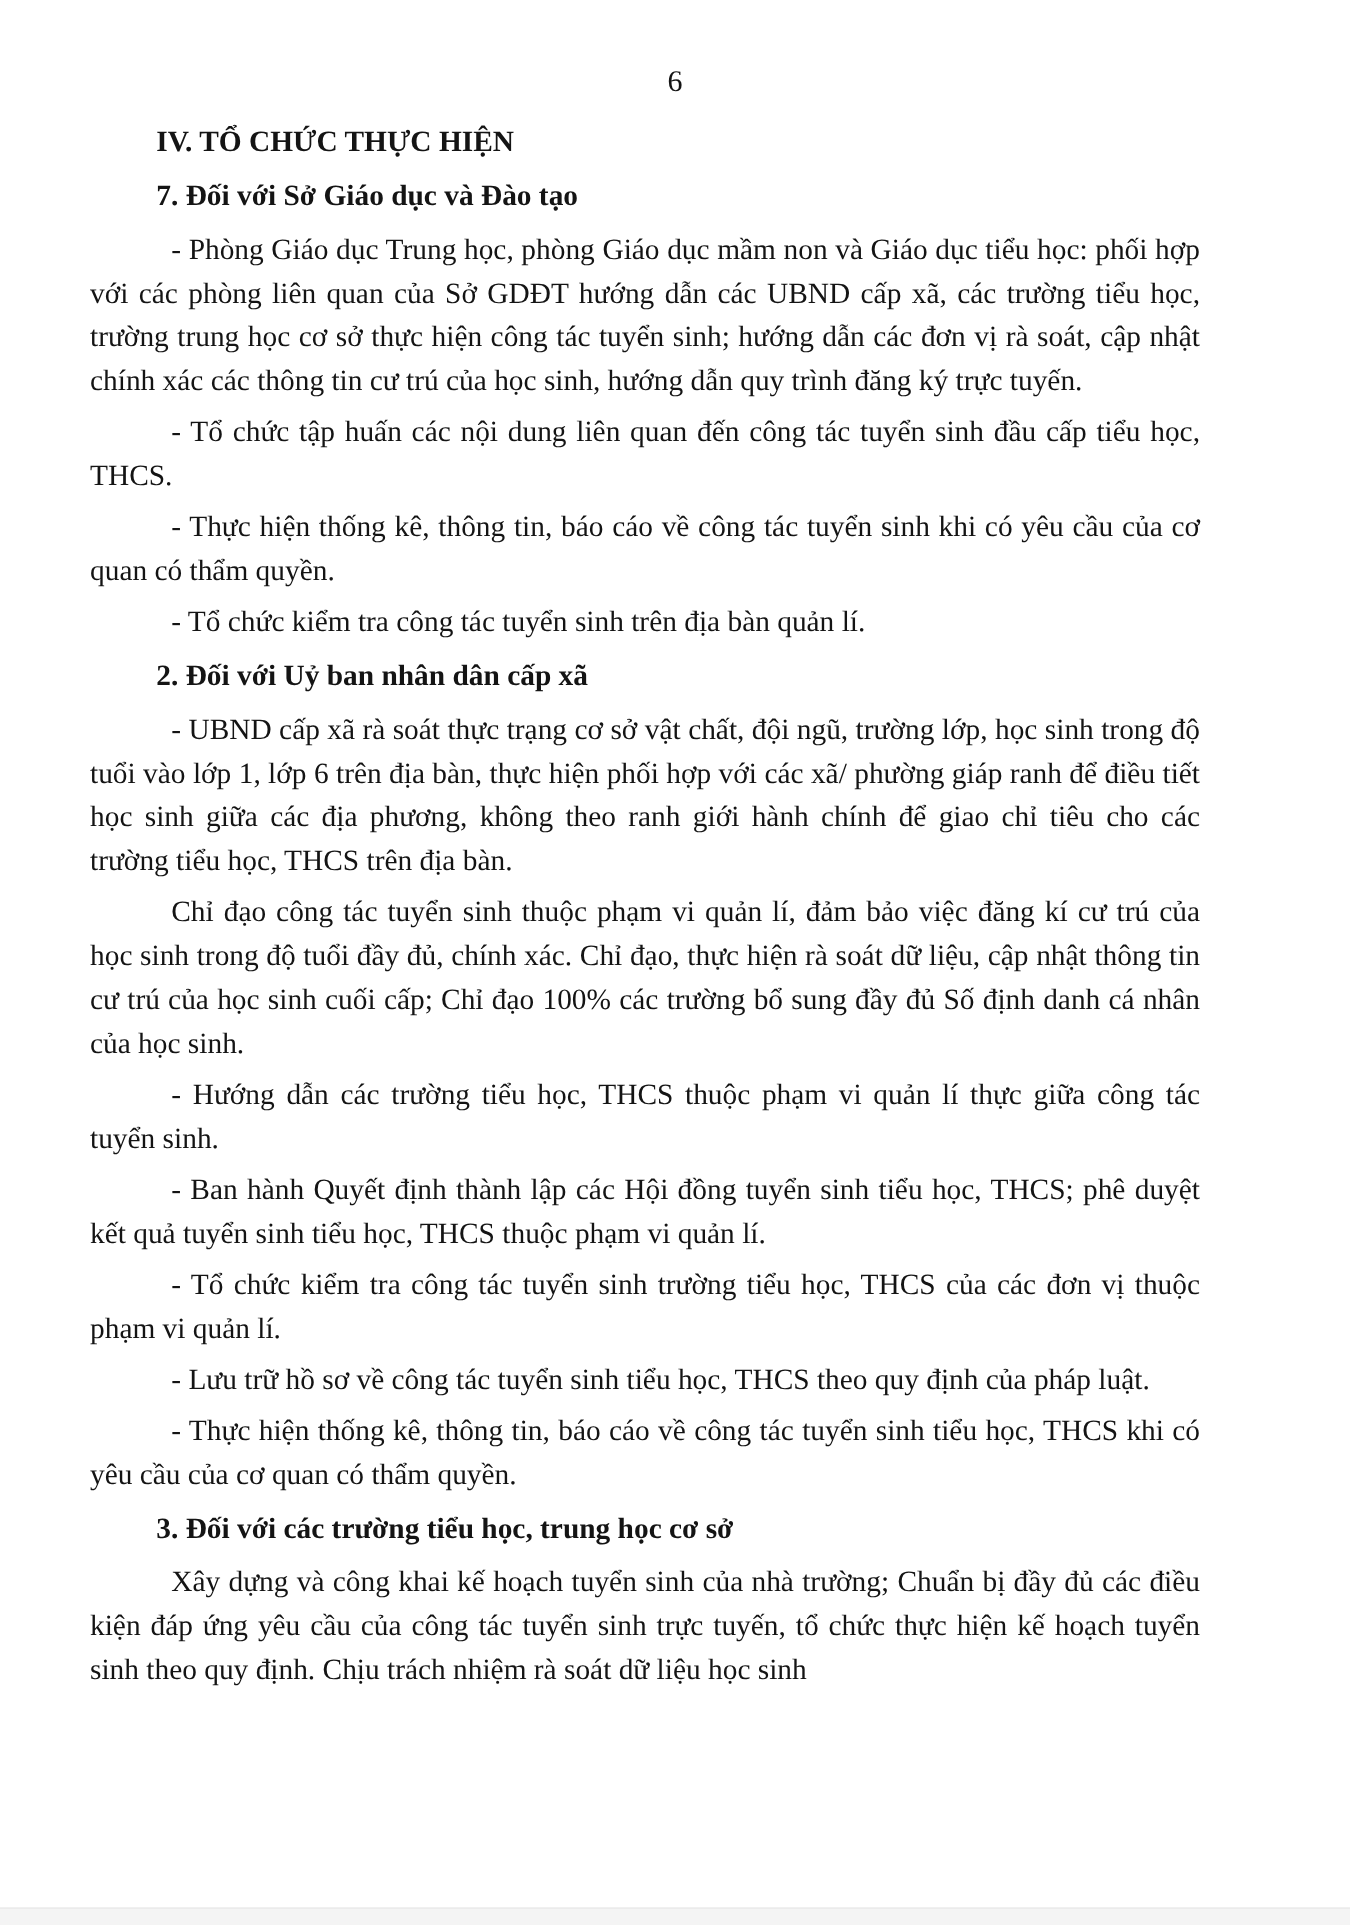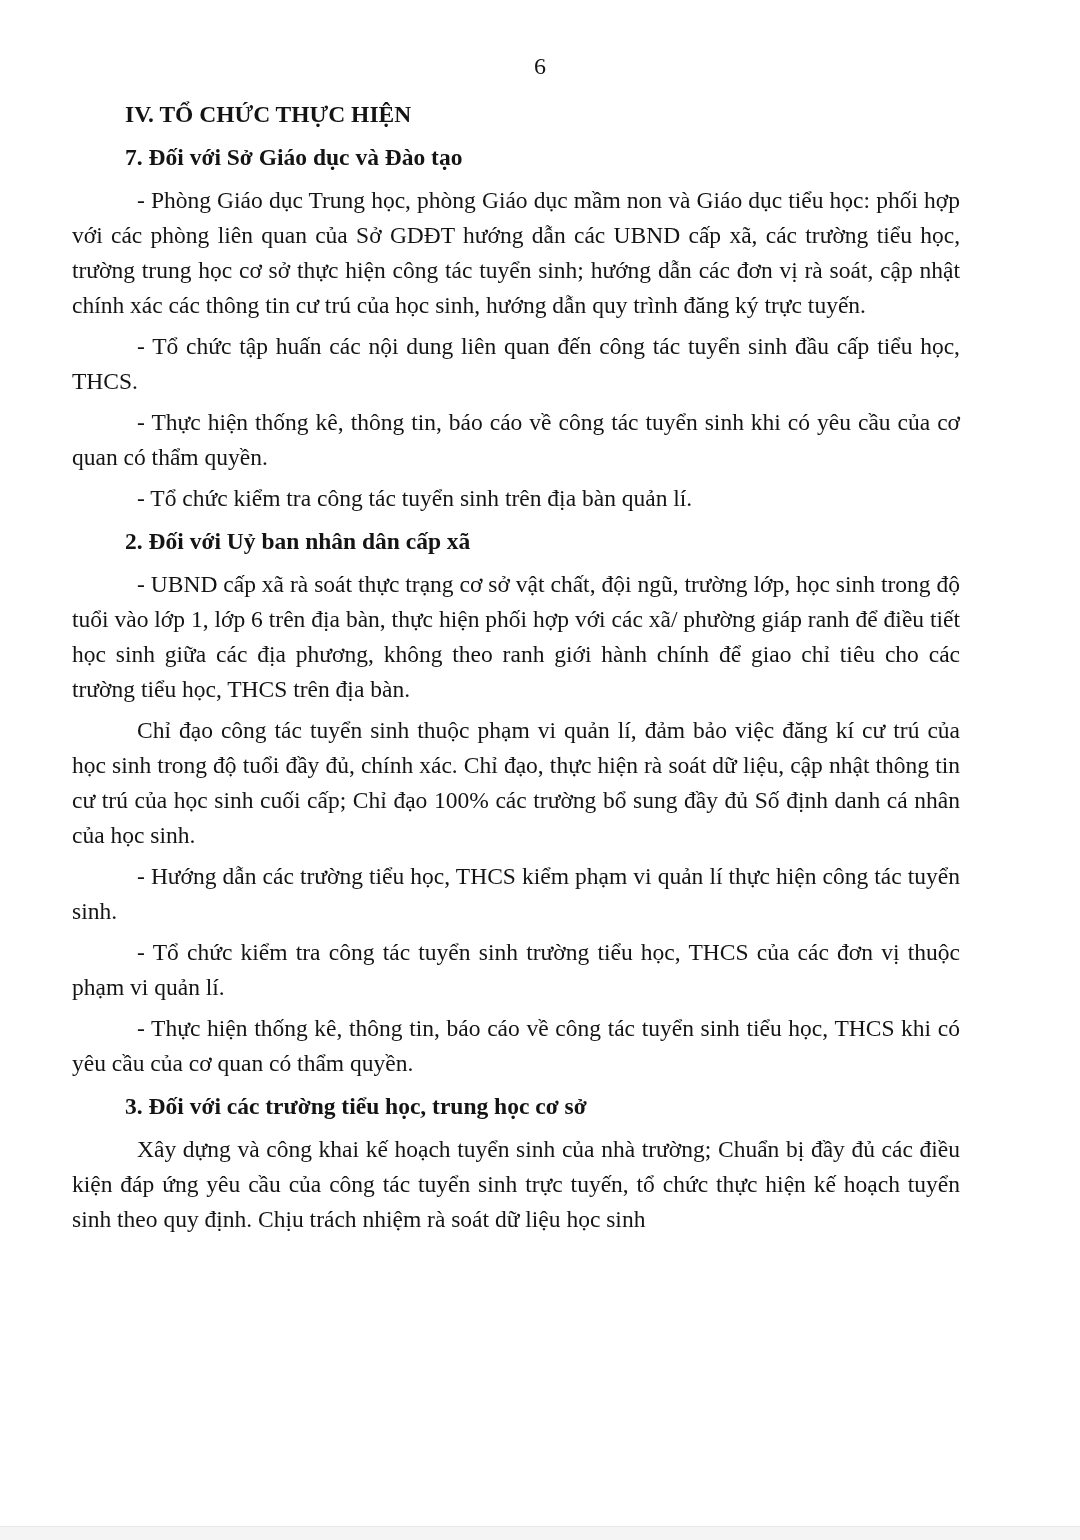--- a/index.html
+++ b/index.html
@@ -81,25 +81,27 @@
     <p class="para">- Thực hiện thống kê, thông tin, báo cáo về công tác tuyển sinh khi có yêu cầu của cơ quan có thẩm quyền.</p>
 
     <p class="para">- Tổ chức kiểm tra công tác tuyển sinh trên địa bàn quản lí.</p>
 
     <h3 class="heading">2. Đối với Uỷ ban nhân dân cấp xã</h3>
 
     <p class="para">- UBND cấp xã rà soát thực trạng cơ sở vật chất, đội ngũ, trường lớp, học sinh trong độ tuổi vào lớp 1, lớp 6 trên địa bàn, thực hiện phối hợp với các xã/ phường giáp ranh để điều tiết học sinh giữa các địa phương, không theo ranh giới hành chính để giao chỉ tiêu cho các trường tiểu học, THCS trên địa bàn.</p>
 
     <p class="para">Chỉ đạo công tác tuyển sinh thuộc phạm vi quản lí, đảm bảo việc đăng kí cư trú của học sinh trong độ tuổi đầy đủ, chính xác. Chỉ đạo, thực hiện rà soát dữ liệu, cập nhật thông tin cư trú của học sinh cuối cấp; Chỉ đạo 100% các trường bổ sung đầy đủ Số định danh cá nhân của học sinh.</p>
 
-    <p class="para">- Hướng dẫn các trường tiểu học, THCS kiểm phạm vi quản lí thực hiện công tác tuyển sinh.</p>
+    <p class="para">- Hướng dẫn các trường tiểu học, THCS thuộc phạm vi quản lí thực giữa công tác tuyển sinh.</p>
 
+    <p class="para">- Ban hành Quyết định thành lập các Hội đồng tuyển sinh tiểu học, THCS; phê duyệt kết quả tuyển sinh tiểu học, THCS thuộc phạm vi quản lí.</p>
 
     <p class="para">- Tổ chức kiểm tra công tác tuyển sinh trường tiểu học, THCS của các đơn vị thuộc phạm vi quản lí.</p>
 
+    <p class="para">- Lưu trữ hồ sơ về công tác tuyển sinh tiểu học, THCS theo quy định của pháp luật.</p>
 
     <p class="para">- Thực hiện thống kê, thông tin, báo cáo về công tác tuyển sinh tiểu học, THCS khi có yêu cầu của cơ quan có thẩm quyền.</p>
 
     <h3 class="heading">3. Đối với các trường tiểu học, trung học cơ sở</h3>
 
     <p class="para">Xây dựng và công khai kế hoạch tuyển sinh của nhà trường; Chuẩn bị đầy đủ các điều kiện đáp ứng yêu cầu của công tác tuyển sinh trực tuyến, tổ chức thực hiện kế hoạch tuyển sinh theo quy định. Chịu trách nhiệm rà soát dữ liệu học sinh</p>
 
   </div>
 
   <div class="footer-strip"></div>

